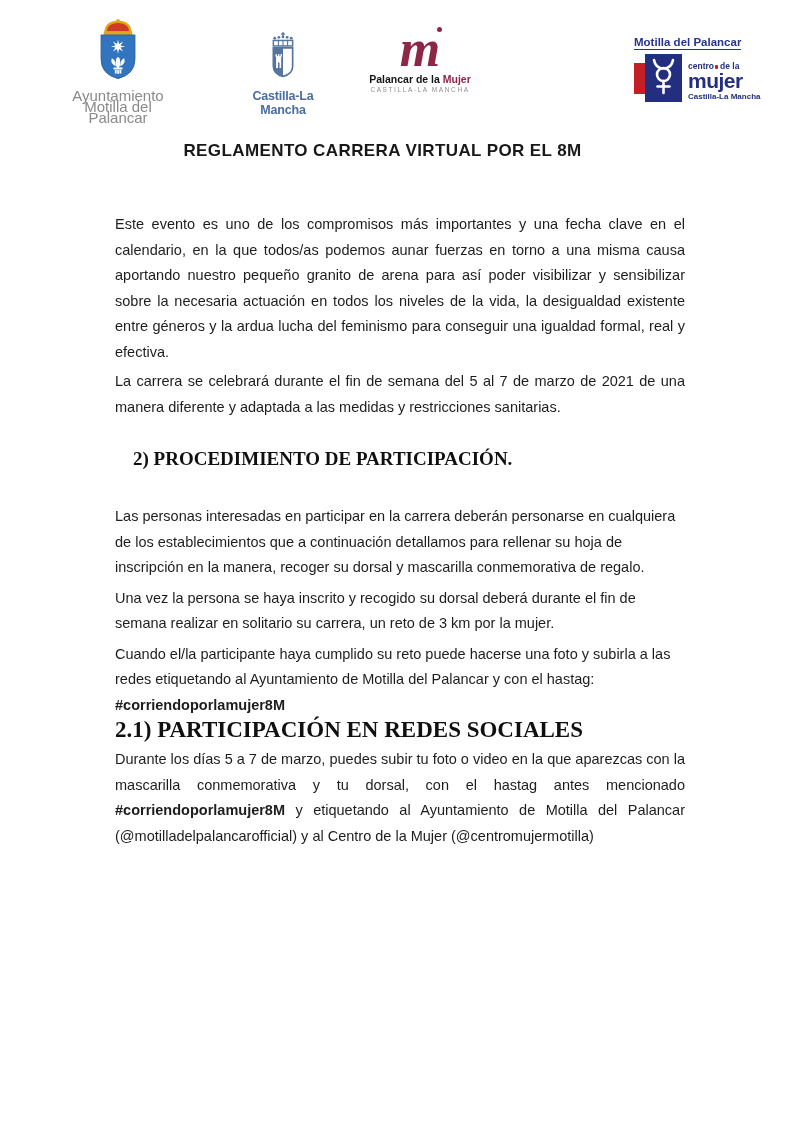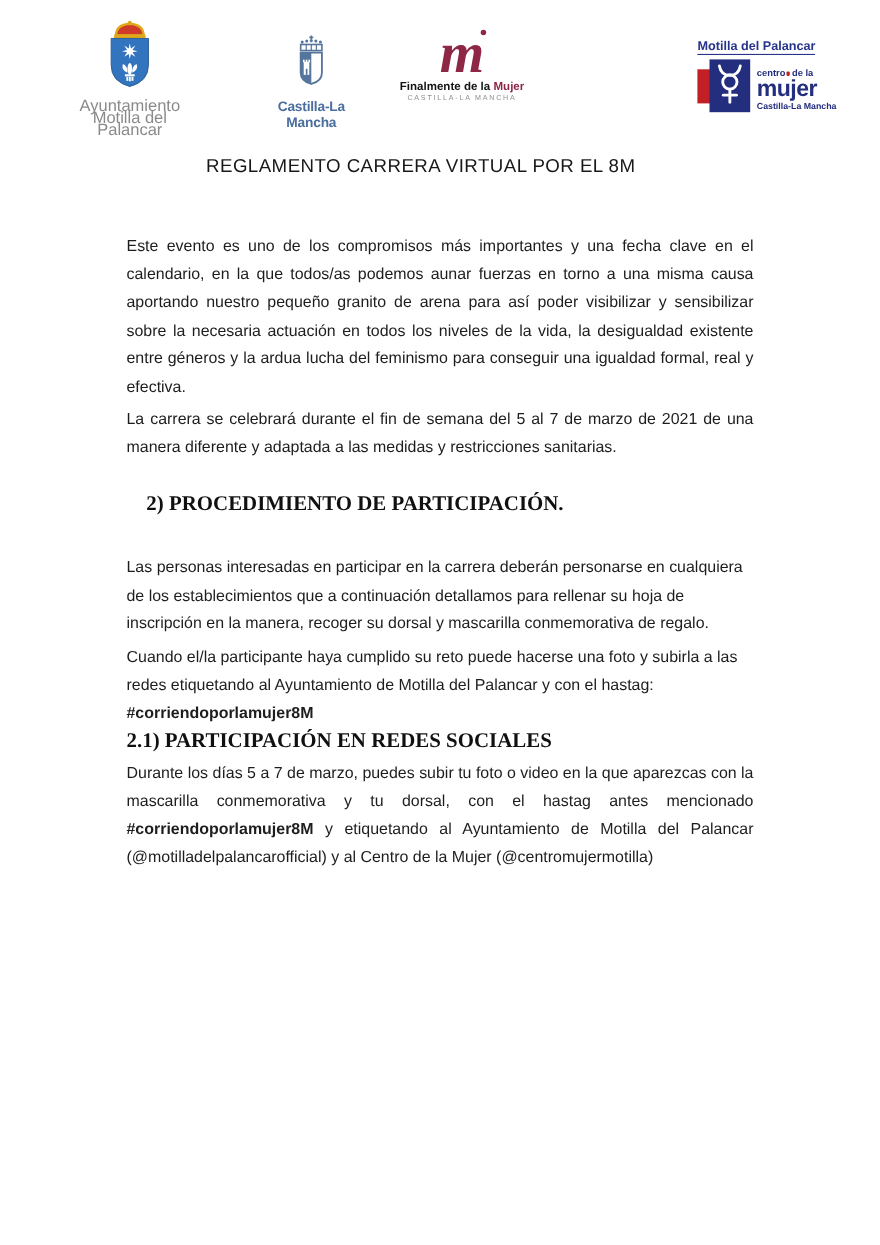--- a/index.html
+++ b/index.html
@@ -50,29 +50,29 @@
   .cm-navy { position:absolute; left:11px; top:0; width:37px; height:48px; background:#232e7e; }
   .cm-text { margin-left:4px; line-height:1; padding-top:5px; }
   .cm-l1 { font-size:8.5px; font-weight:bold; color:#232e7e; white-space:nowrap; }
   .cm-dot { display:inline-block; width:3.5px; height:3.5px; background:#c32026; border-radius:1px; margin:0 1.5px 0 1px; }
   .cm-l2 { font-size:21px; font-weight:bold; color:#232e7e; letter-spacing:-0.5px; margin-top:0px; }
   .cm-l3 { font-size:8px; font-weight:bold; color:#232e7e; margin-top:2px; white-space:nowrap; }
 
   
   .doc-title {
     position:absolute; top:141px; left:0; width:765px;
-    text-align:center; font-size:17px; font-weight:normal; letter-spacing:0.4px; color:#181818;
+    text-align:center; font-size:17px; font-weight:bold; letter-spacing:0.4px; color:#181818;
   }
   .content { position:absolute; left:115px; top:212px; width:570px; }
   .sec-h {
     font-family:"Liberation Serif", serif; font-size:19px; font-weight:bold;
     line-height:26px; color:#101010; margin-left:18px;
   }
   .sub-h {
-    font-family:"Liberation Serif", serif; font-size:19px; font-weight:bold;
+    font-family:"Liberation Serif", serif; font-size:23px; font-weight:bold;
     line-height:24px; color:#101010;
   }
   p { font-size:14.5px; line-height:25.5px; color:#1d1d1d; }
   .just { text-align:justify; }
   .mt-p1   { margin-top:36px; }
   .mt-p3   { margin-top:4px; }
   .mt-h2   { margin-top:26px; }
   .mt-s2p1 { margin-top:32px; }
   .mt-sm   { margin-top:5px; }
   .mt-h21  { margin-top:0px; }
@@ -132,21 +132,21 @@
             <rect x="19.5" y="24" width="1.6" height="2.6"></rect>
             <rect x="22.2" y="24" width="1.6" height="2.6"></rect>
         </g>
         <rect x="19.6" y="33" width="1.6" height="6" fill="#55759c"></rect>
       </svg>
       <div class="l2-text">Castilla-La Mancha</div>
     </div>
 
     <div class="logo l3">
       <div class="im-m">m<span class="im-dot"></span></div>
-      <div class="im-name"><span>Finalmente de la </span><span class="im-mujer">Mujer</span></div>
+      <div class="im-name"><span>Palancar de la </span><span class="im-mujer">Mujer</span></div>
       <div class="im-sub">CASTILLA-LA MANCHA</div>
     </div>
 
 
     <div class="logo l5">
       <div class="cm-top">Motilla del Palancar</div>
       <div class="cm-row">
         <div class="cm-mark">
           <div class="cm-red"></div>
           <div class="cm-navy">
@@ -173,20 +173,21 @@
 
   <main class="content">
 
 
     <p class="just">Este evento es uno de los compromisos más importantes y una fecha clave en el calendario, en la que todos/as podemos aunar fuerzas en torno a una misma causa aportando nuestro pequeño granito de arena para así poder visibilizar y sensibilizar sobre la necesaria actuación en todos los niveles de la vida, la desigualdad existente entre géneros y la ardua lucha del feminismo para conseguir una igualdad formal, real y efectiva.</p>
     <p class="just mt-p3">La carrera se celebrará durante el fin de semana del 5 al 7 de marzo de 2021 de una manera diferente y adaptada a las medidas y restricciones sanitarias.</p>
 
     <h2 class="sec-h mt-h2">2) PROCEDIMIENTO DE PARTICIPACIÓN.</h2>
 
     <p class="mt-s2p1">Las personas interesadas en participar en la carrera deberán personarse en cualquiera de los establecimientos que a continuación detallamos para rellenar su hoja de inscripción en la manera, recoger su dorsal y mascarilla conmemorativa de regalo.</p>
+    <p class="mt-sm">Una vez la persona se haya inscrito y recogido su dorsal deberá durante el fin de semana realizar en solitario su carrera, un reto de 3 km por la mujer.</p>
     <p class="mt-sm"><span>Cuando el/la participante haya cumplido su reto puede hacerse una foto y subirla a las redes etiquetando al Ayuntamiento de Motilla del Palancar y con el hastag:</span><br><strong>#corriendoporlamujer8M</strong></p>
 
     <h3 class="sub-h mt-h21">2.1) PARTICIPACIÓN EN REDES SOCIALES</h3>
 
     <p class="just mt-p8"><span>Durante los días 5 a 7 de marzo, puedes subir tu foto o video en la que aparezcas con la mascarilla conmemorativa y tu dorsal, con el hastag antes mencionado </span><strong>#corriendoporlamujer8M</strong><span> y etiquetando al Ayuntamiento de Motilla del Palancar (@motilladelpalancarofficial) y al Centro de la Mujer (@centromujermotilla)</span></p>
 
   </main>
 </div>
 
 </body></html>

